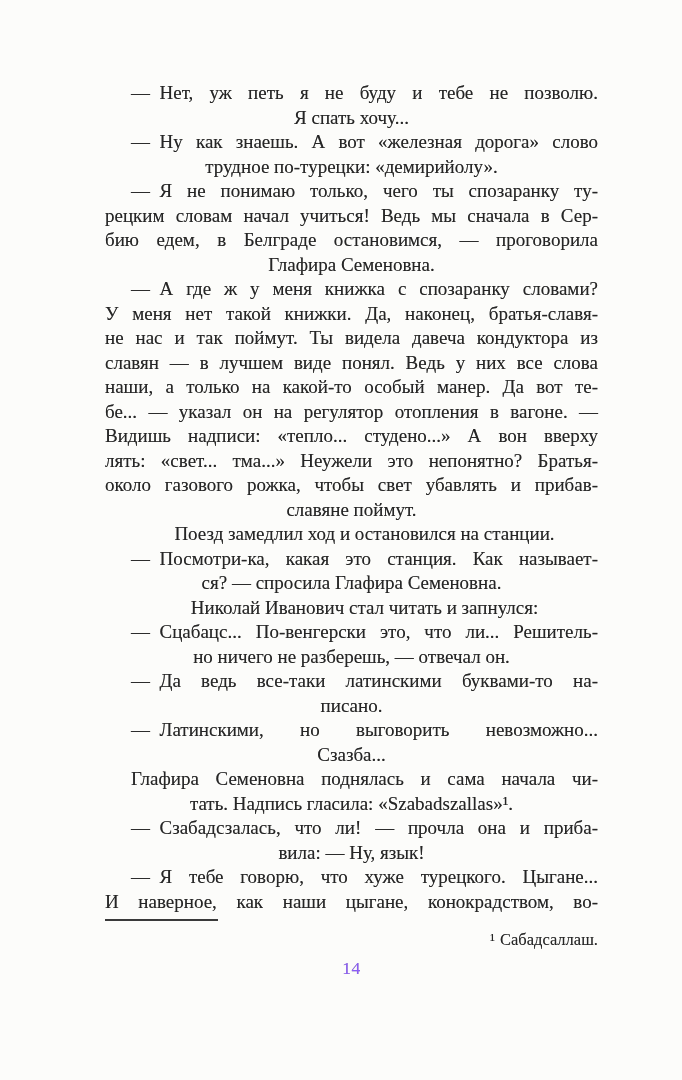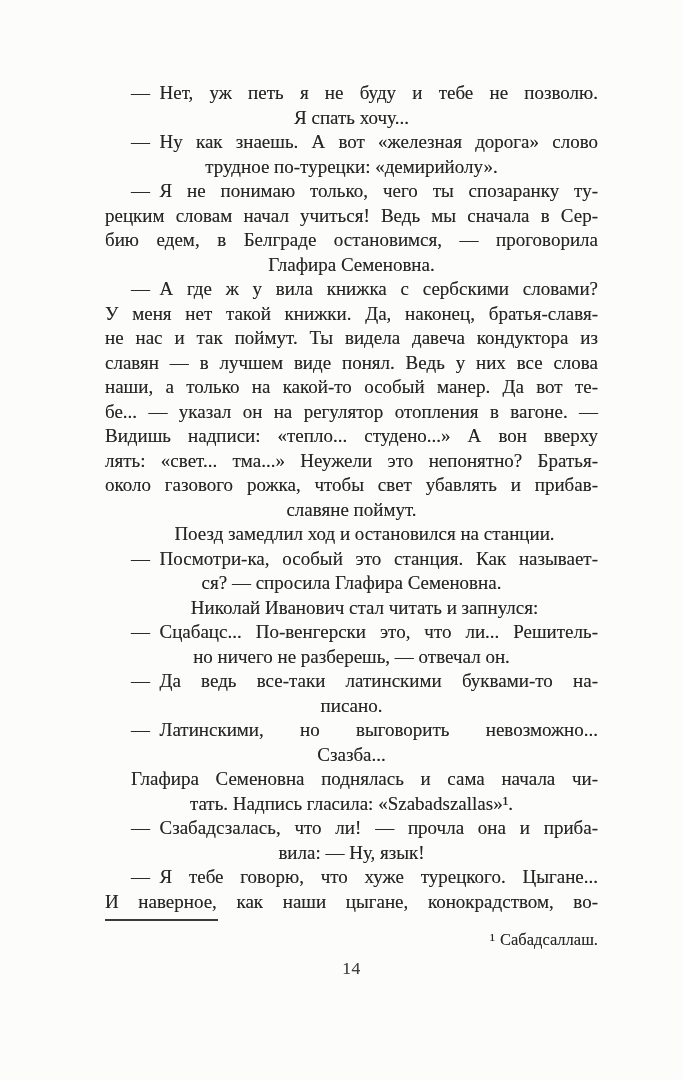--- a/index.html
+++ b/index.html
@@ -46,50 +46,50 @@
   }
   .fn-marker { font-size:16.5px; vertical-align:baseline; margin-right:5px; }
 
   .page-number {
     position:absolute;
     left:105px; top:958px;
     width:493px;
     text-align:center;
     font-size:17.5px;
     letter-spacing:0.5px;
-    color:#404040;
+    color:#8b5cf6;
     text-shadow:0 0 0.6px rgba(38,38,38,0.4);
   }
 </style>
 </head>
 <body>
 
 <div class="page">
 
   <div class="text-block">
       <div class="line ind just">— Нет, уж петь я не буду и тебе не позволю.</div>
       <div class="line">Я спать хочу...</div>
       <div class="line ind just">— Ну как знаешь. А вот «железная дорога» слово</div>
       <div class="line">трудное по-турецки: «демирийолу».</div>
       <div class="line ind just">— Я не понимаю только, чего ты спозаранку ту-</div>
       <div class="line just">рецким словам начал учиться! Ведь мы сначала в Сер-</div>
       <div class="line just">бию едем, в Белграде остановимся, — проговорила</div>
       <div class="line">Глафира Семеновна.</div>
-      <div class="line ind just">— А где ж у вила книжка с сербскими словами?</div>
+      <div class="line ind just">— А где ж у меня книжка с спозаранку словами?</div>
       <div class="line just">У меня нет такой книжки. Да, наконец, братья-славя-</div>
       <div class="line just">не нас и так поймут. Ты видела давеча кондуктора из</div>
       <div class="line just">славян — в лучшем виде понял. Ведь у них все слова</div>
       <div class="line just">наши, а только на какой-то особый манер. Да вот те-</div>
       <div class="line just">бе... — указал он на регулятор отопления в вагоне. —</div>
       <div class="line just">Видишь надписи: «тепло... студено...» А вон вверху</div>
       <div class="line just">лять: «свет... тма...» Неужели это непонятно? Братья-</div>
       <div class="line just">около газового рожка, чтобы свет убавлять и прибав-</div>
       <div class="line">славяне поймут.</div>
       <div class="line ind">Поезд замедлил ход и остановился на станции.</div>
-      <div class="line ind just">— Посмотри-ка, особый это станция. Как называет-</div>
+      <div class="line ind just">— Посмотри-ка, какая это станция. Как называет-</div>
       <div class="line">ся? — спросила Глафира Семеновна.</div>
       <div class="line ind">Николай Иванович стал читать и запнулся:</div>
       <div class="line ind just">— Сцабацс... По-венгерски это, что ли... Решитель-</div>
       <div class="line">но ничего не разберешь, — отвечал он.</div>
       <div class="line ind just">— Да ведь все-таки латинскими буквами-то на-</div>
       <div class="line">писано.</div>
       <div class="line ind just">— Латинскими, но выговорить невозможно...</div>
       <div class="line">Сзазба...</div>
       <div class="line ind just">Глафира Семеновна поднялась и сама начала чи-</div>
       <div class="line">тать. Надпись гласила: «Szabadszallas»¹.</div>

